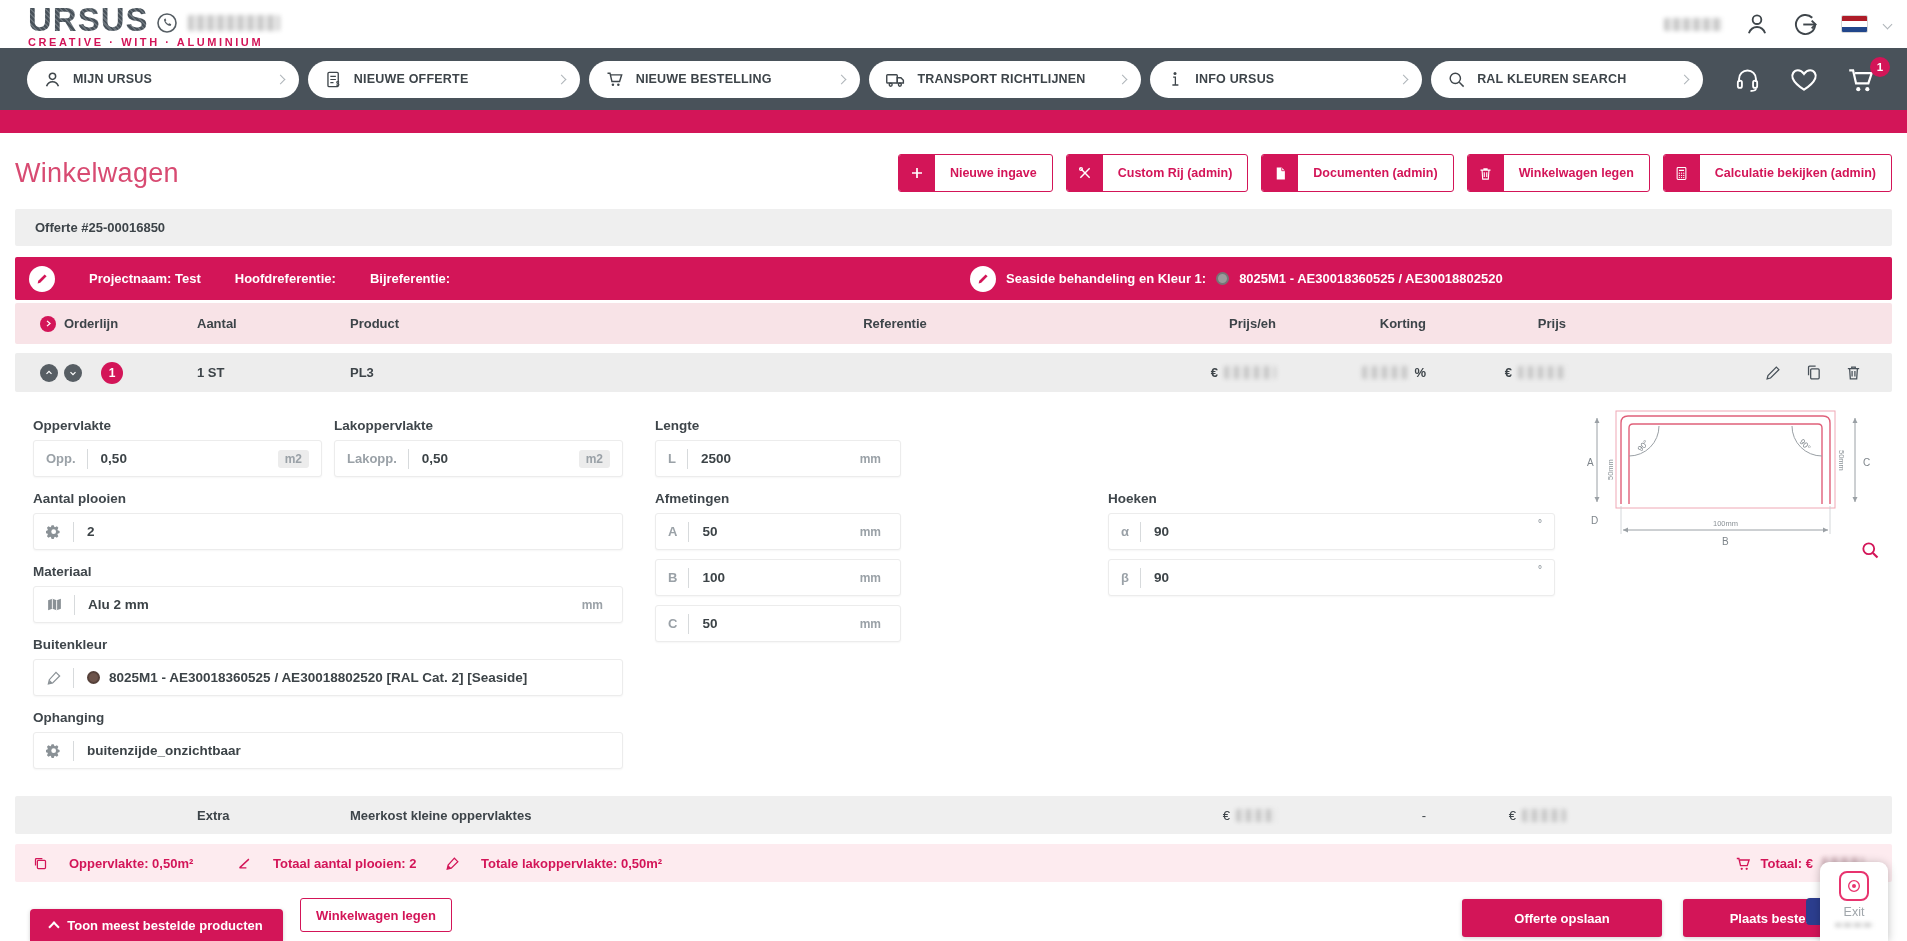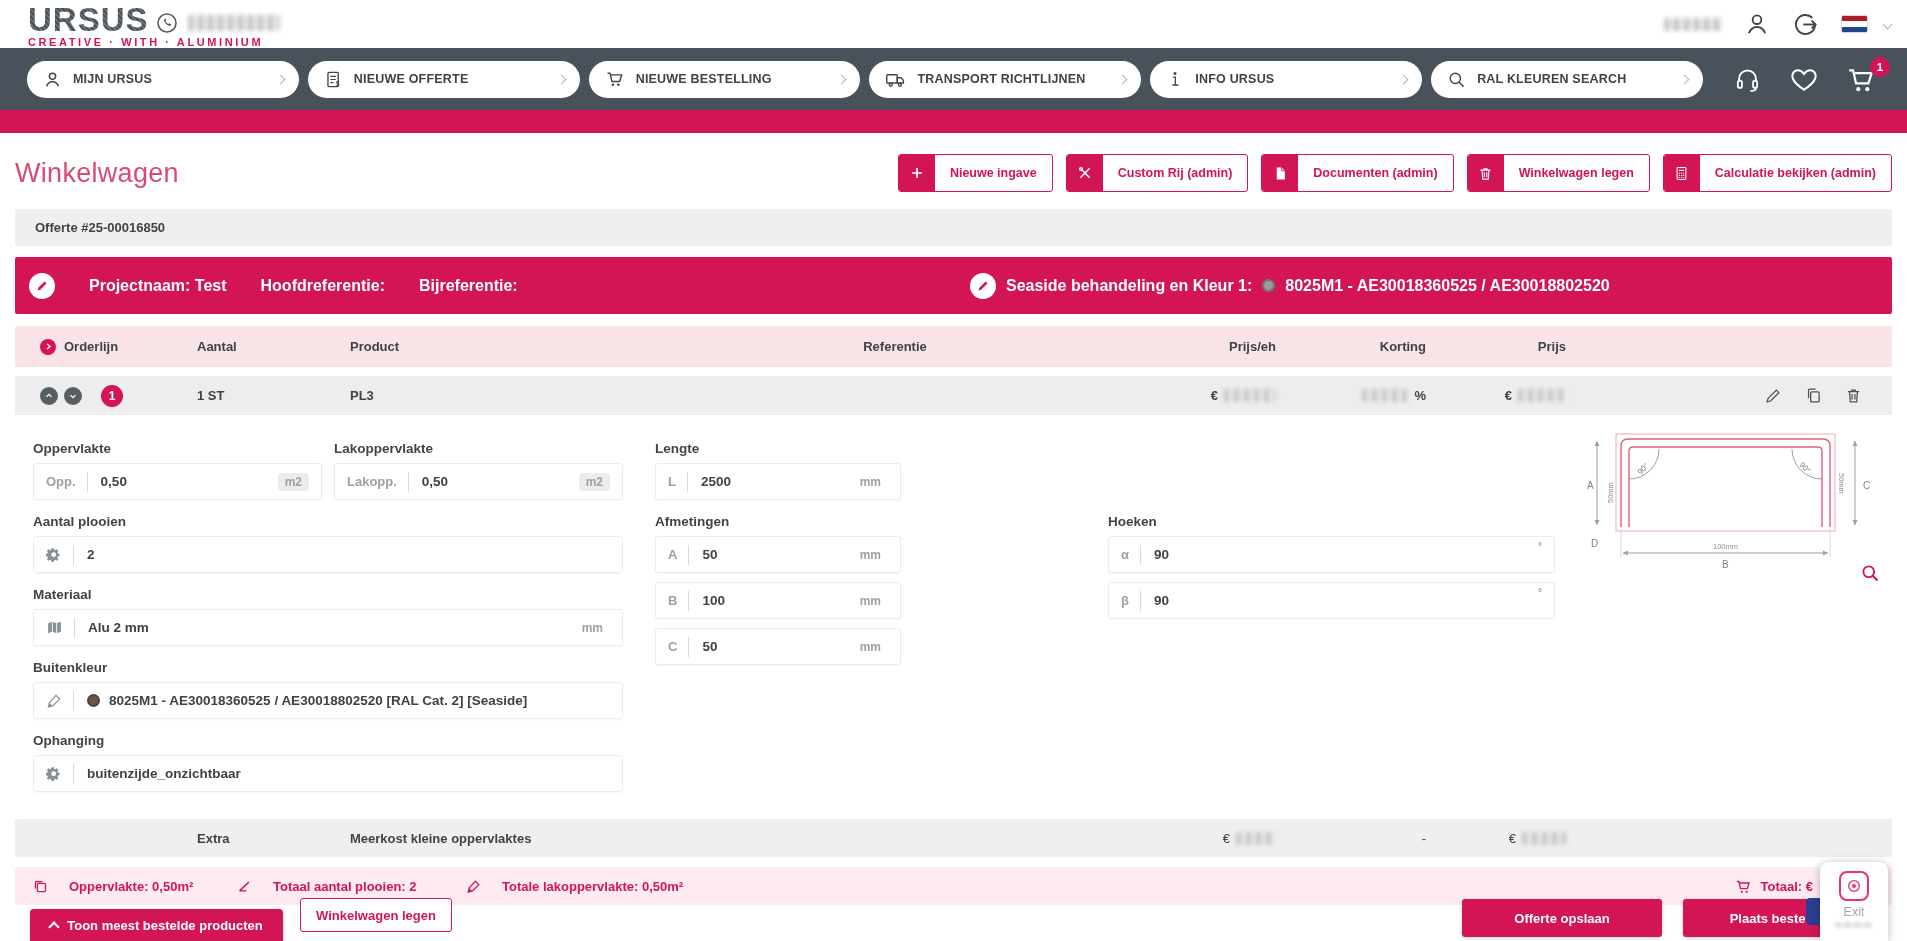--- a/index.html
+++ b/index.html
@@ -40,32 +40,32 @@
   .page-title { font-size:27px; font-weight:300; color:#d84b72; letter-spacing:.3px; }
   .actions { margin-left:auto; display:flex; gap:13px; }
   .act-btn { display:flex; align-items:center; background:#fff; border:1.5px solid #d31558;
     border-radius:3px; height:38px; overflow:hidden; cursor:pointer; }
   .act-ic { width:36px; height:38px; background:#d31558; display:flex; align-items:center; justify-content:center; flex:none; }
   .act-lb { color:#d31558; font-size:12.5px; font-weight:700; padding:0 15px; white-space:nowrap; }
 
   .offerte-bar { margin-top:13px; height:37px; background:#efefef; border-radius:2px;
     display:flex; align-items:center; padding-left:20px; font-size:13px; font-weight:700; color:#3d4449; }
 
-  .project-bar { margin-top:11px; height:57px; background:#d31558; border-radius:2px;
-    position:relative; display:flex; align-items:center; color:#fff; font-size:16px; font-weight:700; }
+  .project-bar { margin-top:11px; height:43px; background:#d31558; border-radius:2px;
+    position:relative; display:flex; align-items:center; color:#fff; font-size:13px; font-weight:700; }
   .pb-left { display:flex; align-items:center; gap:34px; padding-left:14px; }
   .pb-right { position:absolute; left:955px; display:flex; align-items:center; gap:10px; }
   .pencil-circle { width:26px; height:26px; border-radius:50%; background:#fff;
     display:flex; align-items:center; justify-content:center; flex:none; cursor:pointer; }
   .swatch { width:13px; height:13px; border-radius:50%; flex:none; }
 
   
   .tgrid { display:grid; grid-template-columns:182px 153px 280px 530px 140px 150px 140px 1fr;
     align-items:center; font-size:13px; }
-  .thead { margin-top:12px; height:41px; background:#f8e3e7; border-radius:2px; font-weight:600; color:#3d4449; }
+  .thead { margin-top:3px; height:41px; background:#f8e3e7; border-radius:2px; font-weight:600; color:#3d4449; }
   .trow  { margin-top:9px; height:39px; background:#ededed; border-radius:2px; font-weight:700; }
   .c1 { padding-left:25px; display:flex; align-items:center; }
   .c-center { text-align:center; }
   .c-right { text-align:right; padding-right:24px; display:flex; justify-content:flex-end; align-items:center; gap:6px; }
   .c-actions { display:flex; justify-content:flex-end; align-items:center; gap:23px; padding-right:30px; }
   .circle-btn { width:18px; height:18px; border-radius:50%; background:#575e64; display:flex;
     align-items:center; justify-content:center; cursor:pointer; flex:none; }
   .ln-badge { width:22px; height:22px; border-radius:50%; background:#d31558; color:#fff;
     font-size:12px; font-weight:700; display:flex; align-items:center; justify-content:center;
     margin-left:19px; flex:none; }
@@ -591,21 +591,21 @@
       <span>Oppervlakte: 0,50m²</span>
     </div>
     <div class="sum-item" style="left:222px">
       <span>
           <svg width="15" height="15" viewBox="0 0 24 24">
             <path d="M4 19L19 5M4 19h11" fill="none" stroke="#d31558" stroke-width="2.2"></path>
           </svg>
         </span>
       <span>Totaal aantal plooien: 2</span>
     </div>
-    <div class="sum-item" style="left:451px">
+    <div class="sum-item" style="left:430px">
       <span>
           <svg width="15" height="15" viewBox="0 0 24 24">
             <path d="M15 3.5l5.5 5.5L10 19.5l-6.5 1.5L5 14.5z" fill="none" stroke="#d31558" stroke-width="2"></path>
             <path d="M4.5 20.5L10 19.5 5 14.5z" fill="#d31558"></path>
           </svg>
         </span>
       <span>Totale lakoppervlakte: 0,50m²</span>
     </div>
     <div class="sum-total">
       <span>

